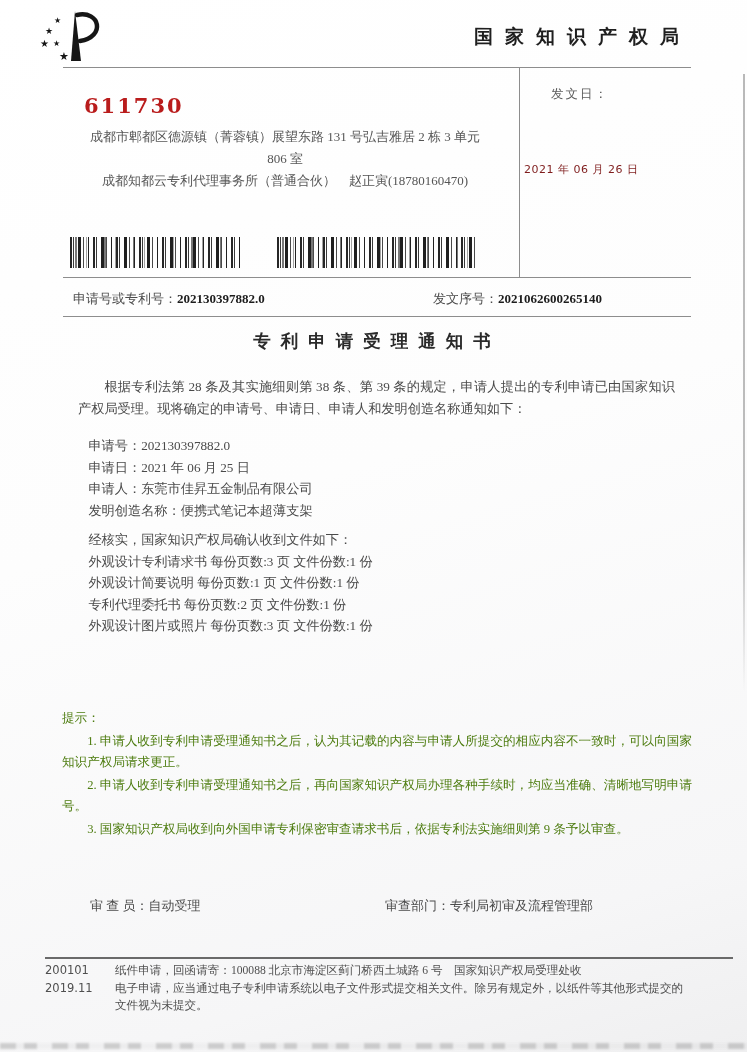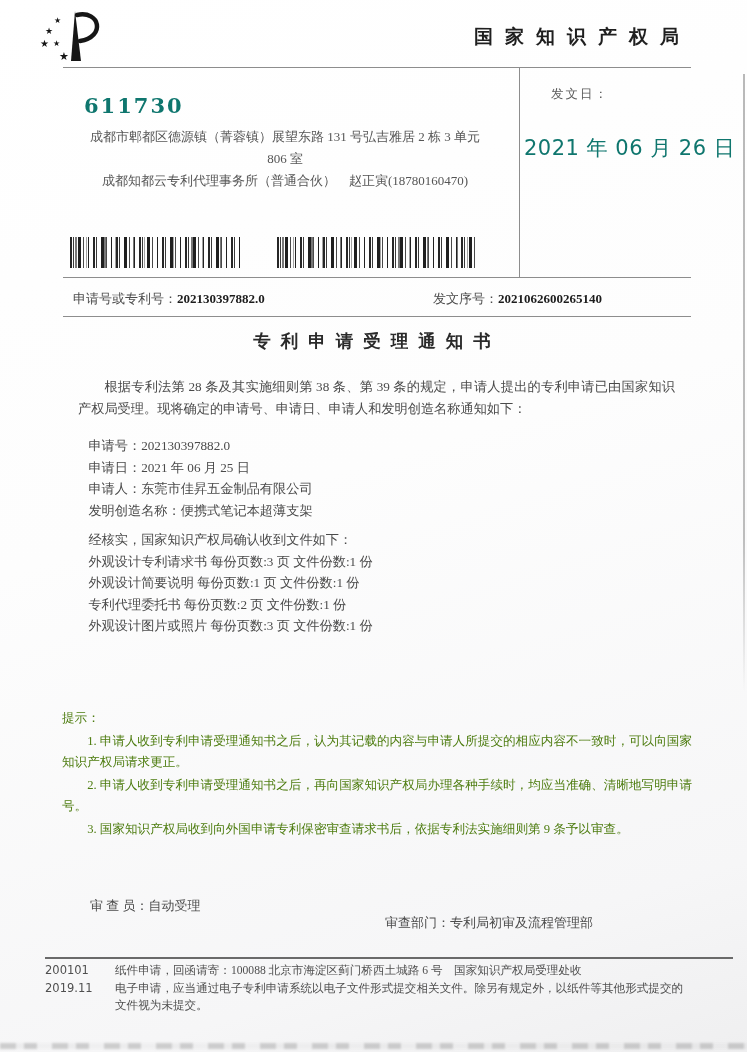--- a/index.html
+++ b/index.html
@@ -24,27 +24,27 @@
   .rule-mid2{left:63px;top:316px;width:628px;}
   .rule-footer{left:45px;top:957px;width:688px;height:2px;background:#6a6a6a;}
   .vline-date{position:absolute;left:519px;top:67px;width:1px;height:211px;background:#8d8d8d;}
   .edge-right{position:absolute;left:743px;top:74px;width:2px;height:618px;
     background:linear-gradient(#b9b9b9 0%,#bdbdbd 75%,rgba(190,190,190,0) 100%);}
   .edge-bottom{position:absolute;left:0;top:1043px;width:747px;height:6px;filter:blur(1.3px);opacity:.55;
     background:repeating-linear-gradient(90deg,rgba(110,110,110,.55) 0 16px,rgba(160,160,160,.2) 16px 24px,rgba(95,95,95,.5) 24px 37px,rgba(170,170,170,.15) 37px 52px);}
 
   
   .postcode{position:absolute;left:84px;top:93px;font-size:21px;font-weight:bold;
-    letter-spacing:2px;color:#0f766e;font-family:"DejaVu Serif","Liberation Serif",serif;}
+    letter-spacing:2px;color:#b91c1c;font-family:"DejaVu Serif","Liberation Serif",serif;}
   .addr-block{position:absolute;left:56px;top:126px;width:458px;text-align:center;
     font-size:13px;line-height:22px;color:#555;}
 
   
   .dispatch-label{position:absolute;left:531px;top:86px;font-size:12.5px;letter-spacing:2px;color:#5c5c5c;margin-left:20px;}
-  .dispatch-date{position:absolute;left:524px;top:134px;font-size:21px;color:#0f766e;
+  .dispatch-date{position:absolute;left:524px;top:162px;font-size:11px;color:#7f1d1d;
     font-family:"DejaVu Sans","Liberation Sans",sans-serif;letter-spacing:.5px;}
 
   
   .barcode{position:absolute;top:237px;height:31px;
     background-image:
       repeating-linear-gradient(90deg,#262626 0 2px,transparent 2px 3px,#3a3a3a 3px 4px,transparent 4px 8px,#1f1f1f 8px 11px,transparent 11px 13px,#4a4a4a 13px 14px,transparent 14px 18px,#222 18px 19px,transparent 19px 23px),
       repeating-linear-gradient(90deg,transparent 0 5px,rgba(30,30,30,.6) 5px 7px,transparent 7px 16px,rgba(70,70,70,.5) 16px 17px,transparent 17px 29px);}
   .barcode-left{left:70px;width:170px;}
   .barcode-right{left:277px;width:201px;}
 
@@ -66,21 +66,21 @@
   .confirm-line{padding-left:2em;margin-top:8px;}
 
   
   .tips{position:absolute;left:62px;top:708px;width:630px;
     font-size:12.6px;line-height:21.5px;color:#4d7c0f;text-align:justify;}
   .tips .tip-item{text-indent:2em;margin-top:1px;}
 
   
   .signoff{position:absolute;left:63px;top:897px;width:628px;height:22px;font-size:13px;color:#4c4c4c;}
   .examiner{position:absolute;left:27px;top:0;}
-  .dept{position:absolute;left:322px;top:17px;}
+  .dept{position:absolute;left:322px;top:0;}
 
   
   .footer-codes{position:absolute;left:45px;top:962px;font-size:11.5px;line-height:17.5px;color:#4f4f4f;
     font-family:"DejaVu Sans","Liberation Sans",sans-serif;}
   .footer-text{position:absolute;left:115px;top:962px;width:618px;
     font-size:11.6px;line-height:17.5px;color:#4f4f4f;text-align:justify;}
 </style>
 </head>
 <body>
 

